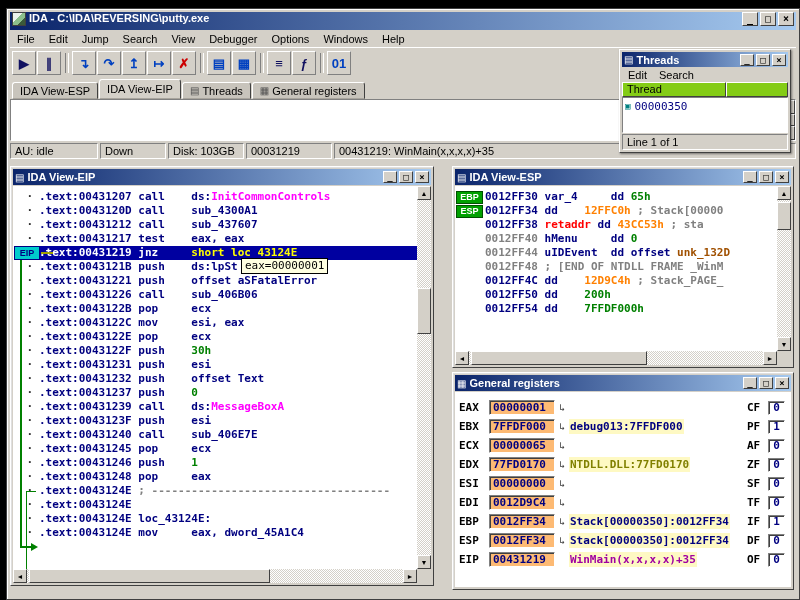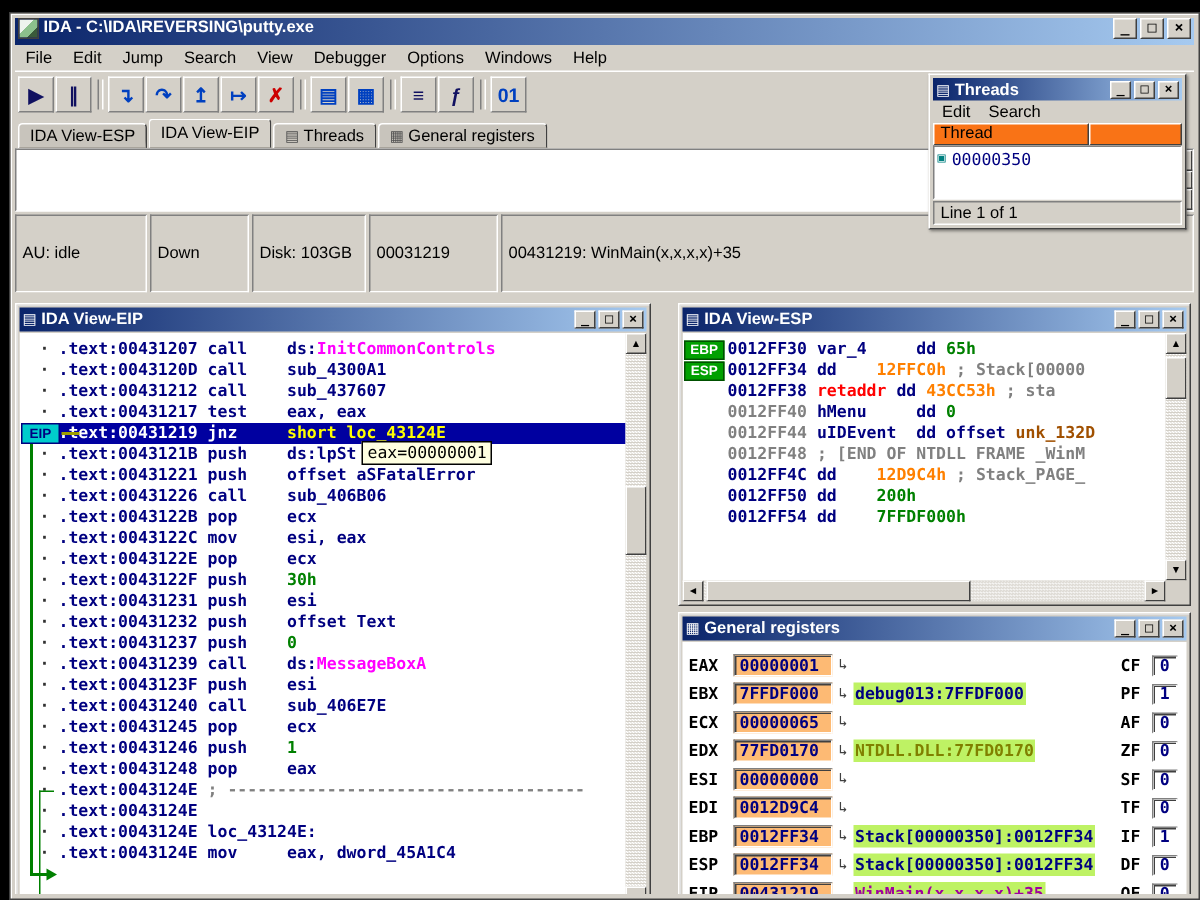--- a/index.html
+++ b/index.html
@@ -25,21 +25,21 @@
 .tabstrip{flex:0 0 21px;display:flex;align-items:flex-end;padding-left:2px}
 .tab{height:17px;display:flex;align-items:center;gap:3px;padding:0 7px;background:#c8c4bc;border:1px solid;border-color:#fff #404040 #a8a49c #fff;border-radius:3px 3px 0 0;margin-right:1px;white-space:nowrap}
 .tab.active{height:20px;background:#d4d0c8}
 .tabicon{color:#505050;font-size:10px}
 .tabicon:empty{display:none}
 
 .outpane{flex:0 0 42px;border:1px solid;border-color:#808080 #fff #fff #808080;background:#fff;display:flex;overflow:hidden}
 .outlines{flex:1;overflow:hidden;padding:1px 2px;font:11px/13px "DejaVu Sans Mono",monospace;color:#000080;white-space:pre}
 
 .statusbar{flex:0 0 18px;display:flex;gap:2px;padding-top:2px}
-.scell{border:1px solid;border-color:#808080 #fff #fff #808080;padding:19px 4px;white-space:nowrap;overflow:hidden}
+.scell{border:1px solid;border-color:#808080 #fff #fff #808080;padding:1px 4px;white-space:nowrap;overflow:hidden}
 .statusbar div.scell:nth-of-type(1){flex:0 0 88px}
 .statusbar div.scell:nth-of-type(2){flex:0 0 66px}
 .statusbar div.scell:nth-of-type(3){flex:0 0 76px}
 .statusbar div.scell:nth-of-type(4){flex:0 0 86px}
 .statusbar div.scell:nth-of-type(5){flex:1}
 
 .mdi{flex:1;position:relative;background:#d4d0c8;overflow:hidden}
 .child{position:absolute;background:#d4d0c8;border:1px solid;border-color:#fff #404040 #404040 #fff;box-shadow:inset 1px 1px 0 #dfdfdf;padding:2px;display:flex;flex-direction:column}
 .c-eip{left:0;top:7px;width:424px;height:420px}
 .c-esp{left:442px;top:7px;width:342px;height:202px}
@@ -80,21 +80,21 @@
 .stext{flex:1;white-space:pre;overflow:hidden}
 .sbadge{position:absolute;left:1px;width:27px;height:13px;background:#00a000;border:1px solid #005000;color:#fff;font:bold 9px/11px "Liberation Sans",sans-serif;text-align:center;z-index:5}
 .sb-ebp{top:5px}.sb-esp{top:19px}
 
 .regs{flex:1;position:relative;background:#fff;overflow:hidden;padding:6px 2px 0 4px;font:bold 11px/15px "DejaVu Sans Mono",monospace}
 .rrow{height:19px;display:flex;align-items:center}
 .rname{flex:0 0 30px;color:#000}
 .rval{flex:0 0 66px;height:15px;background:#fdba74;border:1px solid;border-color:#808080 #fff #fff #808080;box-shadow:inset 1px 1px 0 #404040;color:#000080;padding:0 3px;line-height:13px;overflow:hidden}
 .rarrow{flex:0 0 14px;text-align:center;color:#404040;font-size:10px;font-weight:normal}
 .rann{white-space:nowrap;color:#000080;padding:0 1px;overflow:hidden}
-.rann.hl{background:#bef264}
+.rann.hl{background:#fef9c3}
 .rann.olive{color:#808000}
 .rann.purple{color:#a000a0}
 .rrow:last-of-type .rarrow{visibility:hidden}
 .flags{position:absolute;right:6px;top:6px}
 .frow{height:19px;display:flex;align-items:center;gap:3px}
 .fname{flex:0 0 18px;color:#000}
 .fval{flex:0 0 17px;height:14px;background:#fff;border:1px solid;border-color:#808080 #fff #fff #808080;box-shadow:inset 1px 1px 0 #404040;color:#000080;text-align:center;line-height:12px}
 
 .vscroll{flex:0 0 14px;display:flex;flex-direction:column;background-image:conic-gradient(#fff 25%,#d4d0c8 0 50%,#fff 0 75%,#d4d0c8 0);background-size:2px 2px}
 .hscroll{flex:1;display:flex;background-image:conic-gradient(#fff 25%,#d4d0c8 0 50%,#fff 0 75%,#d4d0c8 0);background-size:2px 2px}
@@ -108,21 +108,21 @@
 .vs-esp .sthumb{top:2px;height:28px}
 .vs-out .sthumb{top:0;height:12px}
 .hs-eip .sthumb{left:2px;width:64%}
 .hs-esp .sthumb{left:2px;width:60%}
 
 .threads{position:absolute;left:612px;top:40px;width:172px;height:104px;z-index:30;background:#d4d0c8;border:1px solid;border-color:#fff #404040 #404040 #fff;box-shadow:1px 1px 2px rgba(0,0,0,.45);padding:2px;display:flex;flex-direction:column}
 .threads .ctitle{flex:0 0 15px;margin-bottom:0}
 .tmenu{flex:0 0 15px;display:flex;align-items:center}
 .tmenu .mi{padding:1px 6px}
 .thead{flex:0 0 15px;display:flex}
-.thcell{background:#f97316;border:1px solid;border-color:#fff #404040 #404040 #fff;padding:0 4px;line-height:13px;white-space:nowrap;overflow:hidden}
+.thcell{background:#84cc16;border:1px solid;border-color:#fff #404040 #404040 #fff;padding:0 4px;line-height:13px;white-space:nowrap;overflow:hidden}
 .thcell.main{flex:0 0 104px}
 .thcell.fill{flex:1}
 .tlist{flex:1;background:#fff;border:1px solid;border-color:#808080 #fff #fff #808080;padding:1px 2px;overflow:hidden}
 .trow{display:flex;align-items:center;gap:4px;height:14px;font:11px "DejaVu Sans Mono",monospace;color:#000080}
 .ticon{color:#008080;font-size:9px}
 .tstatus{flex:0 0 16px;margin-top:1px;border:1px solid;border-color:#808080 #fff #fff #808080;padding:1px 4px;white-space:nowrap;overflow:hidden}
 </style>
 </head>
 <body>
 

